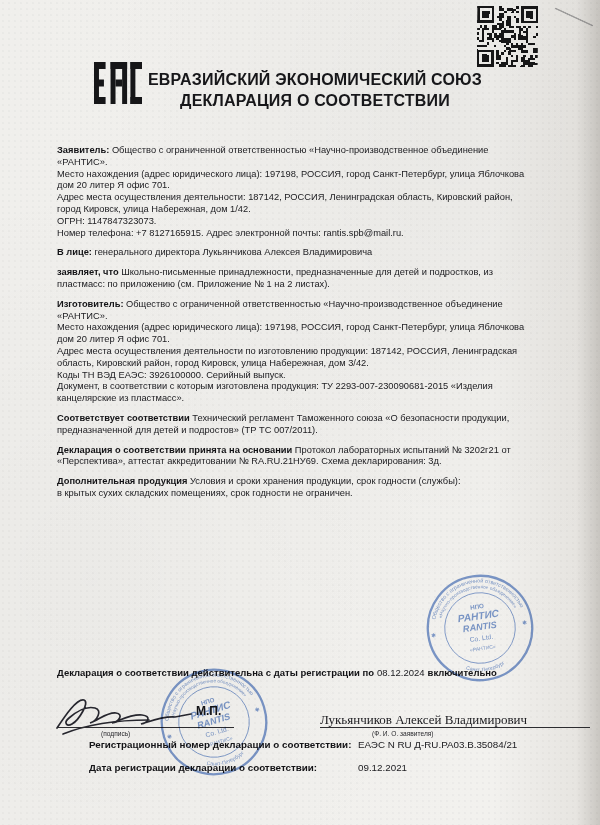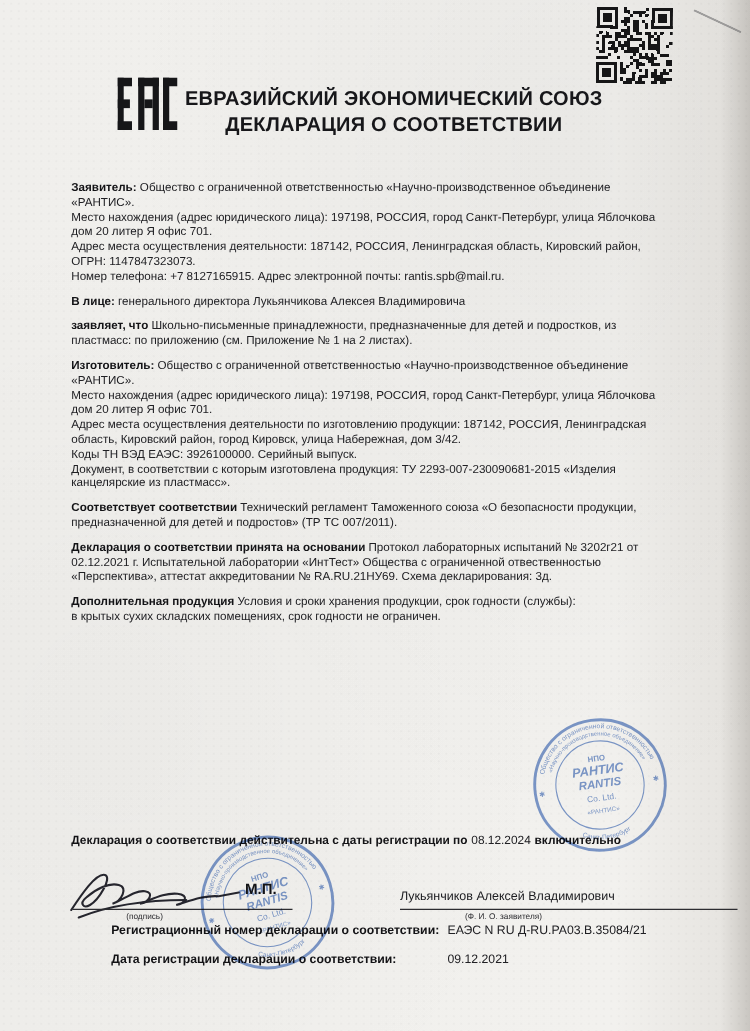--- a/index.html
+++ b/index.html
@@ -29,21 +29,21 @@
   .sec b{color:#131316;}
   .validity{position:absolute; left:57px; top:667px; font-size:9.5px; color:#202024; white-space:nowrap;}
   .validity b{color:#131316;}
   .validity .vdate{margin:5px 3px;}
   .sig-svg{position:absolute; left:53px; top:690px; width:152px; height:46px;}
   .sig-line{position:absolute; left:58px; top:727px; width:176px; border-top:1.2px solid #2c2c30;}
   .fio-line{position:absolute; left:320px; top:727px; width:270px; border-top:1.2px solid #2c2c30;}
   .caption{position:absolute; font-size:6.6px; color:#2a2a2e;}
   .cap-sign{left:101px; top:730px;}
   .cap-fio{left:372px; top:730px;}
-  .fio-name{position:absolute; left:320px; top:712px; font-size:10px; color:#202024;}
+  .fio-name{position:absolute; left:320px; top:712px; font-size:13px; color:#202024;font-family:Liberation Serif, serif;}
   .mp{position:absolute; left:196px; top:704px; font-size:12px; font-weight:bold; color:#131316; z-index:6;}
   .reg-label{position:absolute; left:57px; font-size:9.8px; font-weight:bold; color:#131316; white-space:nowrap;padding-left:32px;}
   .reg-value{position:absolute; left:358px; font-size:9.8px; color:#202024; white-space:nowrap;}
   .r1{top:739px;} .r2{top:762px;}
   .stamp{position:absolute; width:116px; height:116px; mix-blend-mode:multiply; opacity:0.92; z-index:5;}
   .stamp-right{left:422px; top:570px; transform:rotate(-8deg);}
   .stamp-left{left:156px; top:664px; transform:rotate(-17deg);}
   .stamp text{font-family:"Liberation Sans", sans-serif;}
 </style>
 </head>
@@ -294,20 +294,21 @@
     </svg>
 
   <div class="body">
 
     <div class="sec">
       <div><b>Заявитель:</b><span> Общество с ограниченной ответственностью «Научно-производственное объединение</span></div>
       <div>«РАНТИС».</div>
       <div>Место нахождения (адрес юридического лица): 197198, РОССИЯ, город Санкт-Петербург, улица Яблочкова</div>
       <div>дом 20 литер Я офис 701.</div>
       <div>Адрес места осуществления деятельности: 187142, РОССИЯ, Ленинградская область, Кировский район,</div>
+      <div>город Кировск, улица Набережная, дом 1/42.</div>
       <div>ОГРН: 1147847323073.</div>
       <div>Номер телефона: +7 8127165915. Адрес электронной почты: rantis.spb@mail.ru.</div>
     </div>
 
     <div class="sec">
       <div><b>В лице:</b><span> генерального директора Лукьянчикова Алексея Владимировича</span></div>
     </div>
 
     <div class="sec">
       <div><b>заявляет, что</b><span> Школьно-письменные принадлежности, предназначенные для детей и подростков, из</span></div>
@@ -326,21 +327,20 @@
       <div>канцелярские из пластмасс».</div>
     </div>
 
     <div class="sec">
       <div><b>Соответствует соответствии</b><span>  Технический регламент Таможенного союза «О безопасности продукции,</span></div>
       <div>предназначенной для детей и подростов» (ТР ТС 007/2011).</div>
     </div>
 
     <div class="sec">
       <div><b>Декларация о соответствии принята на основании</b><span> Протокол лабораторных испытаний № 3202г21 от</span></div>
-      <div>02.12.2021 г. Испытательной лаборатории «ИнтТест» Общества с ограниченной отвественностью</div>
       <div>«Перспектива», аттестат аккредитовании № RA.RU.21НУ69. Схема декларирования: 3д.</div>
     </div>
 
     <div class="sec">
       <div><b>Дополнительная продукция</b><span> Условия и сроки хранения продукции, срок годности (службы):</span></div>
       <div>в крытых сухих складских помещениях, срок годности не ограничен.</div>
     </div>
   </div>
 
   <div class="validity">

